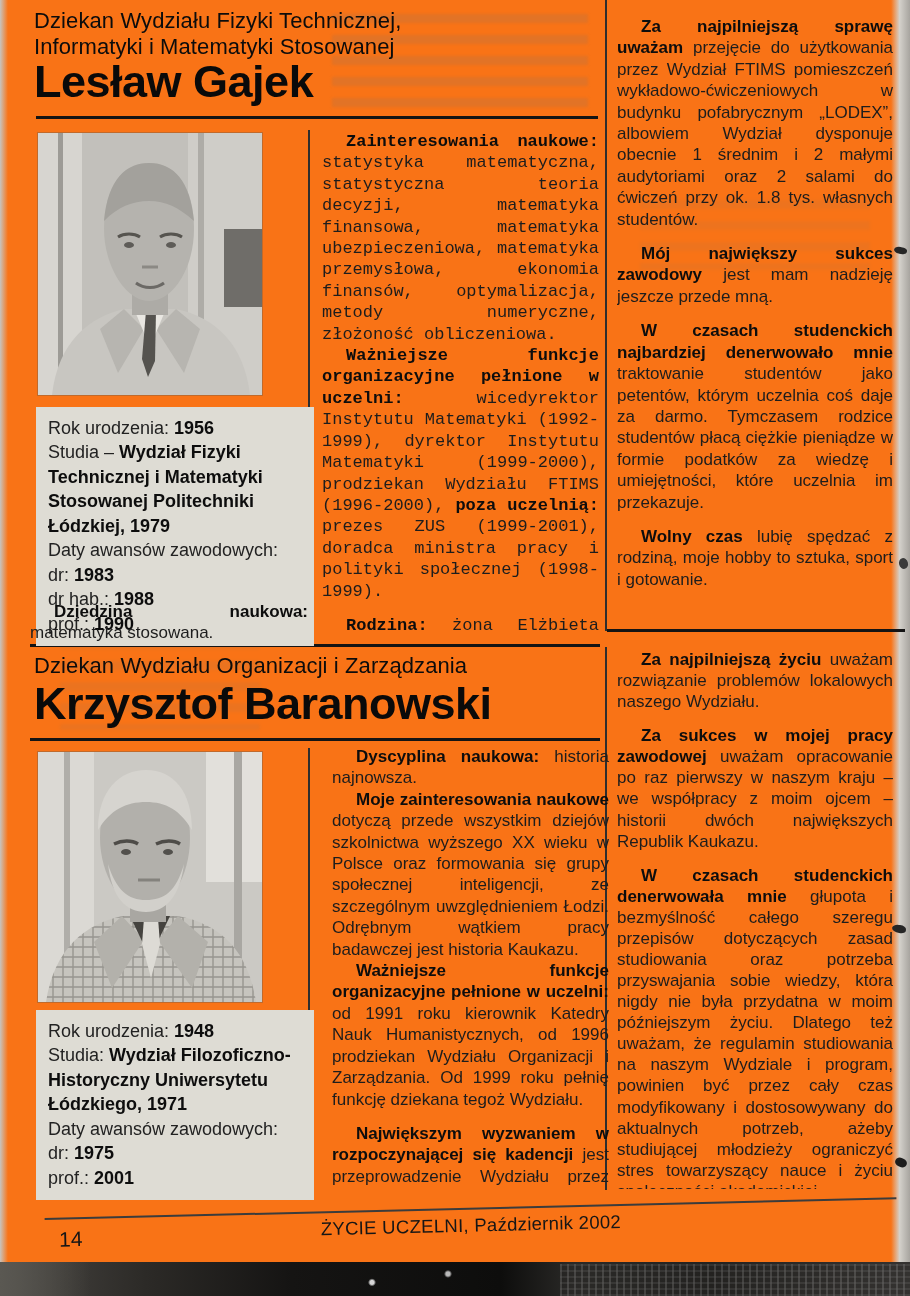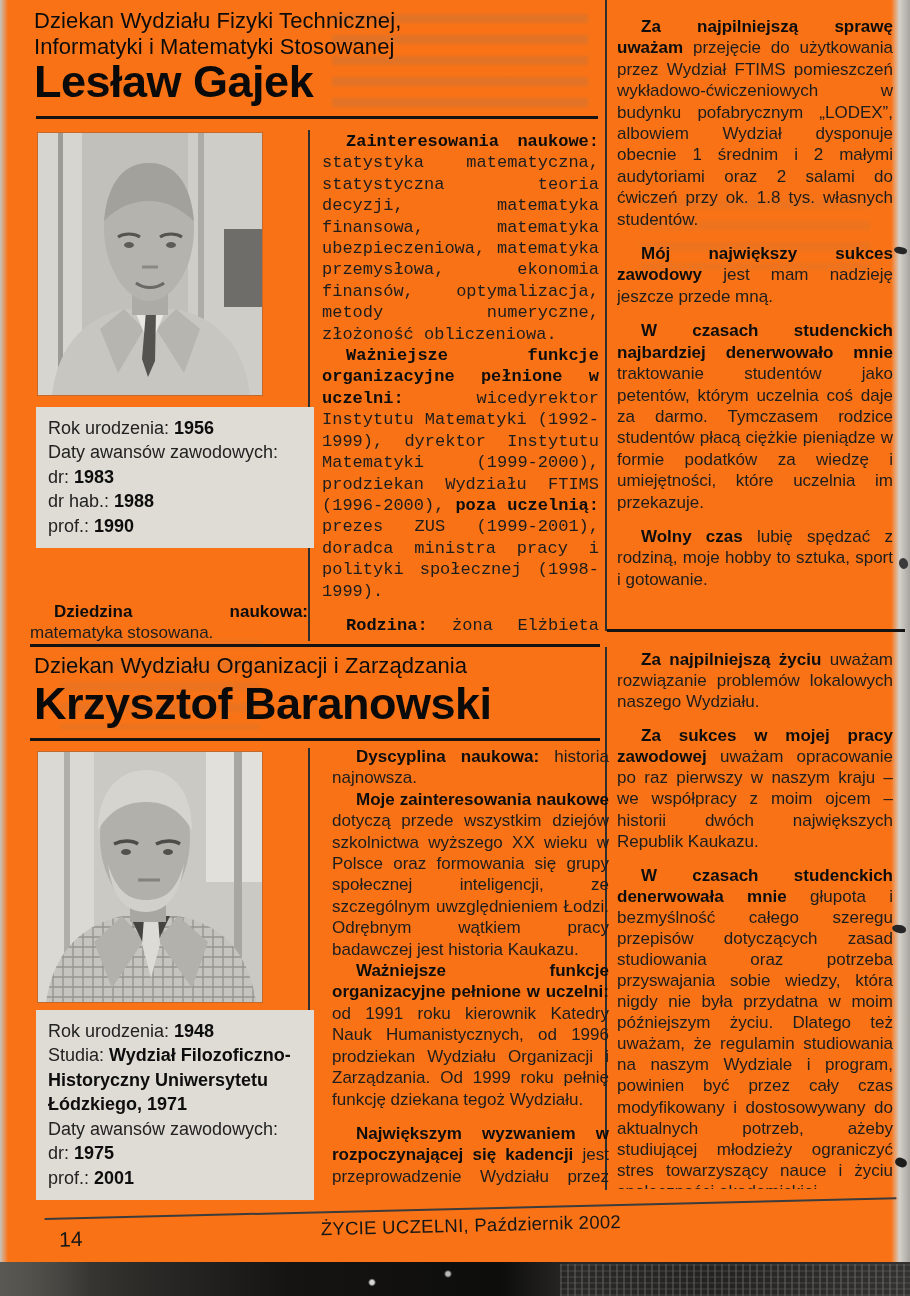--- a/index.html
+++ b/index.html
@@ -122,20 +122,21 @@
       <path d="M122 104 C128 100 138 100 144 104" stroke="#56544f" stroke-width="3" fill="none"></path>
       <ellipse cx="91" cy="112" rx="5" ry="3" fill="#5e5c58"></ellipse>
       <ellipse cx="133" cy="112" rx="5" ry="3" fill="#5e5c58"></ellipse>
       <path d="M104 134 L120 134" stroke="#8b8984" stroke-width="3"></path>
       <path d="M98 150 C106 156 118 156 126 150" stroke="#6b6965" stroke-width="3" fill="none"></path>
     </svg>
   </div>
 
   <div class="bio-box bio-1">
       <div><span>Rok urodzenia: </span><b>1956</b></div>
+      <div><span>Studia – </span><b>Wydział Fizyki Technicznej i Matematyki Stosowanej Politechniki Łódzkiej, 1979</b></div>
       <div><span>Daty awansów zawodowych:</span></div>
       <div><span>dr: </span><b>1983</b></div>
       <div><span>dr hab.: </span><b>1988</b></div>
       <div><span>prof.: </span><b>1990</b></div>
     </div>
 
   <div class="col domain-para">
       <p class="ind "><b>Dziedzina naukowa:</b><span> matematyka stosowana.</span></p>
     </div>
 

